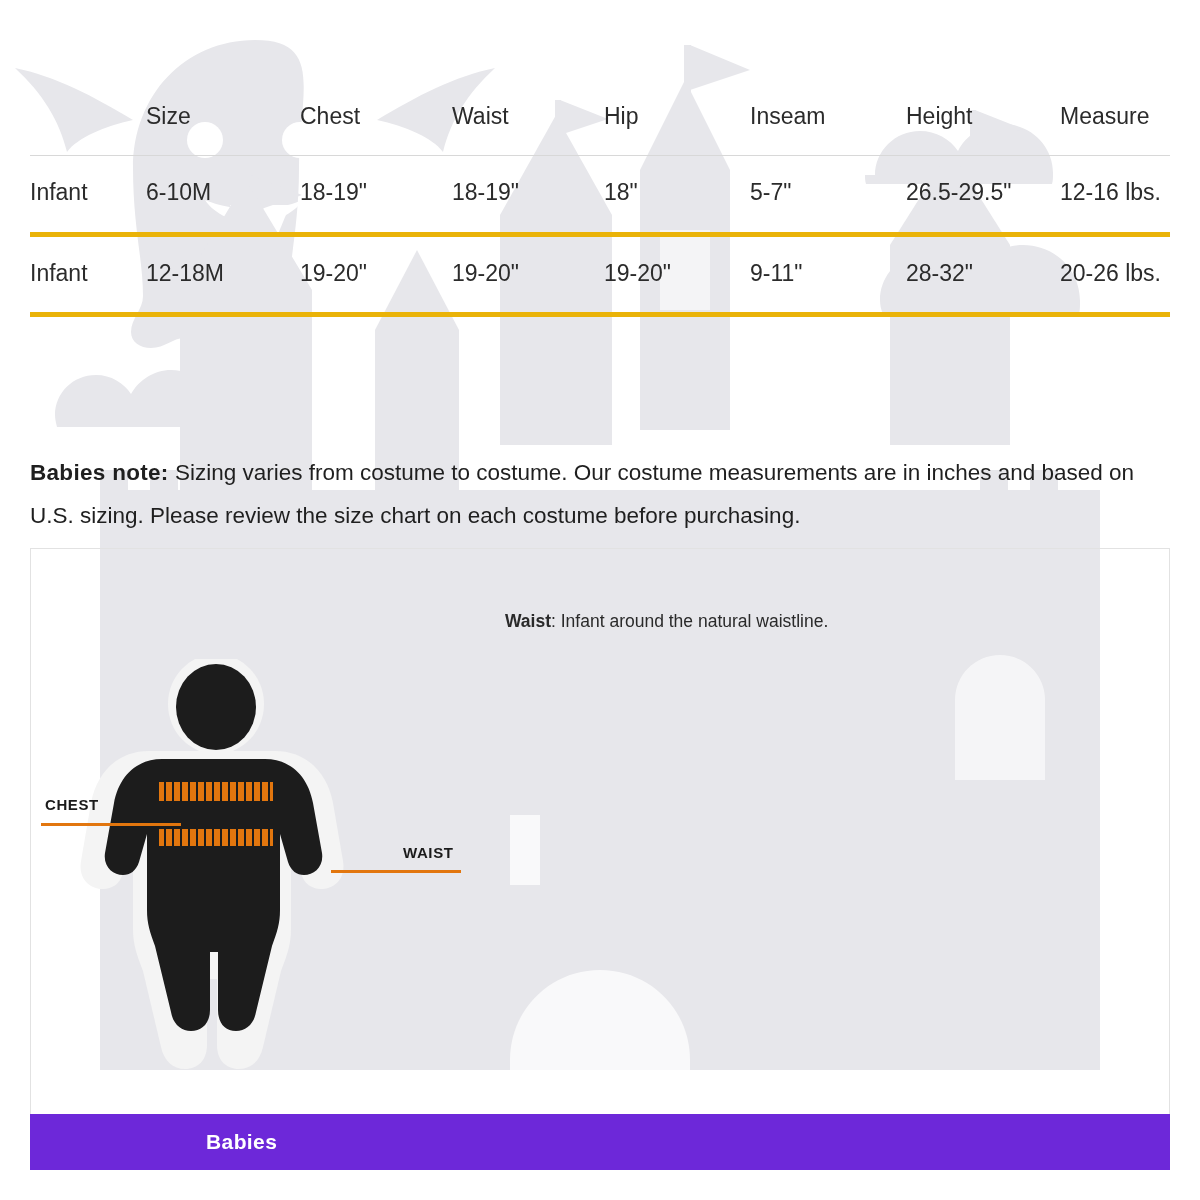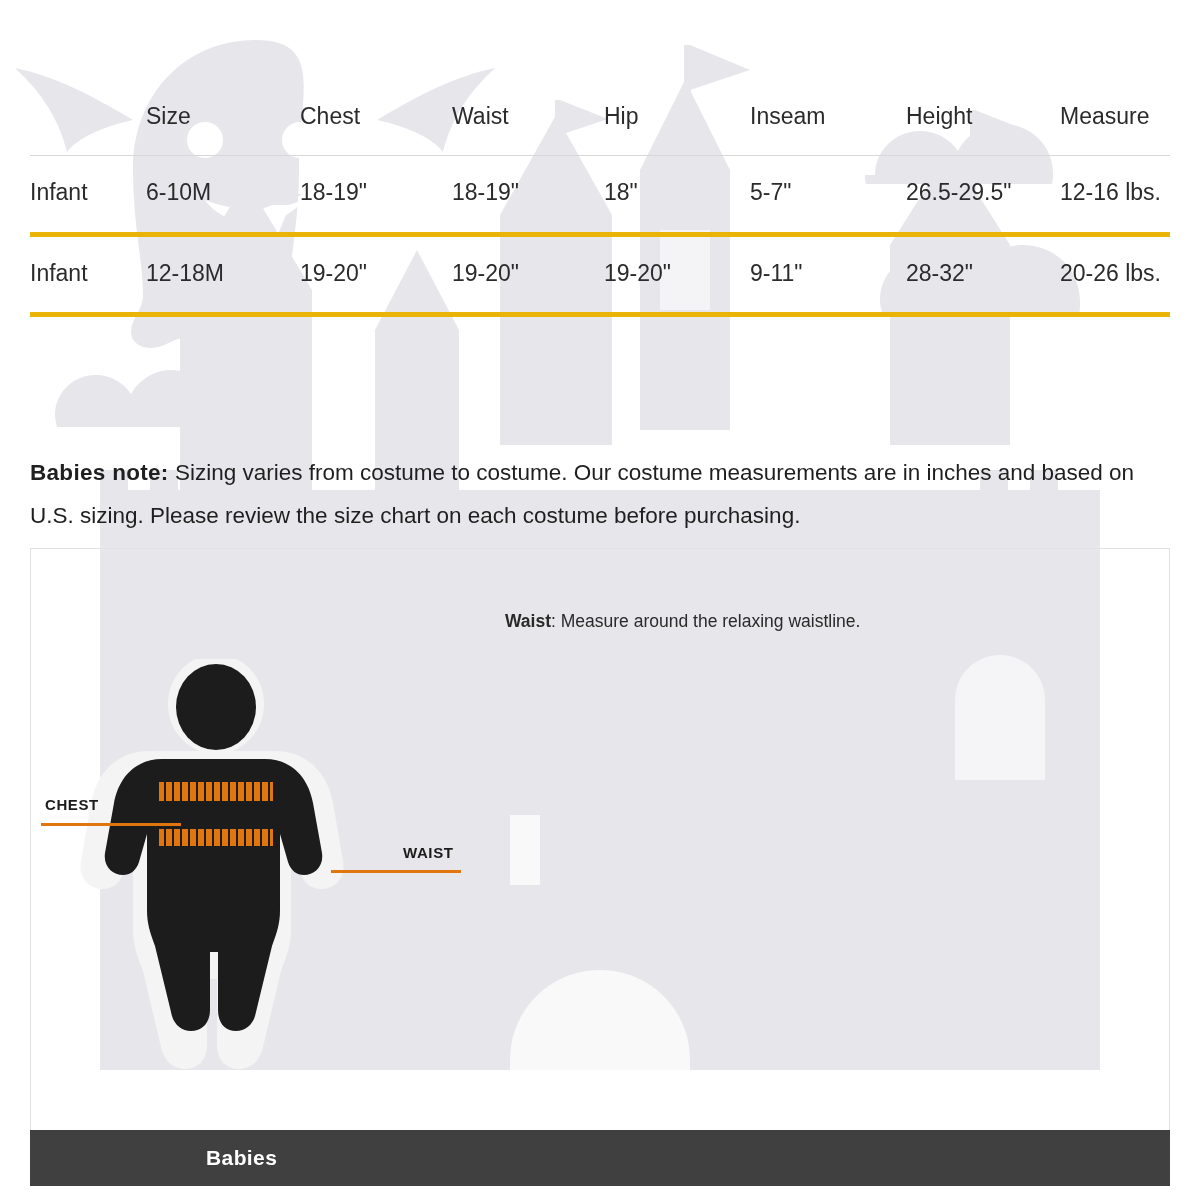--- a/index.html
+++ b/index.html
@@ -136,24 +136,24 @@
     height: 3px;
     background: #e2760e;
   }
   .rule-chest { left: 10px; top: 274px; width: 140px; }
   .rule-waist { left: 300px; top: 321px; width: 130px; }
 
   
   .bottom-bar {
     position: absolute;
     left: 30px;
-    bottom: 14px;
+    bottom: 30px;
     width: 1140px;
     height: 56px;
-    background: #404040;
+    background: #6d28d9;
     color: #ffffff;
     display: flex;
     align-items: center;
     z-index: 3;
   }
   .bottom-bar span {
     margin-left: 176px;
     font-size: 21px;
     font-weight: bold;
     letter-spacing: 0.4px;
@@ -313,20 +313,20 @@
     </svg>
   </div>
 
   <span class="label-chest">CHEST</span>
   <span class="rule-line rule-chest"></span>
   <span class="label-waist">WAIST</span>
   <span class="rule-line rule-waist"></span>
 
   <div class="measure-text">
     <div class="measure-block">
-      <b>Waist</b><span>: Measure around the relaxing waistline.</span>
+      <b>Waist</b><span>: Infant around the natural waistline.</span>
     </div>
   </div>
 </div>
 
 <div class="bottom-bar">
   <span>Babies</span>
 </div>
 
 </body></html>

